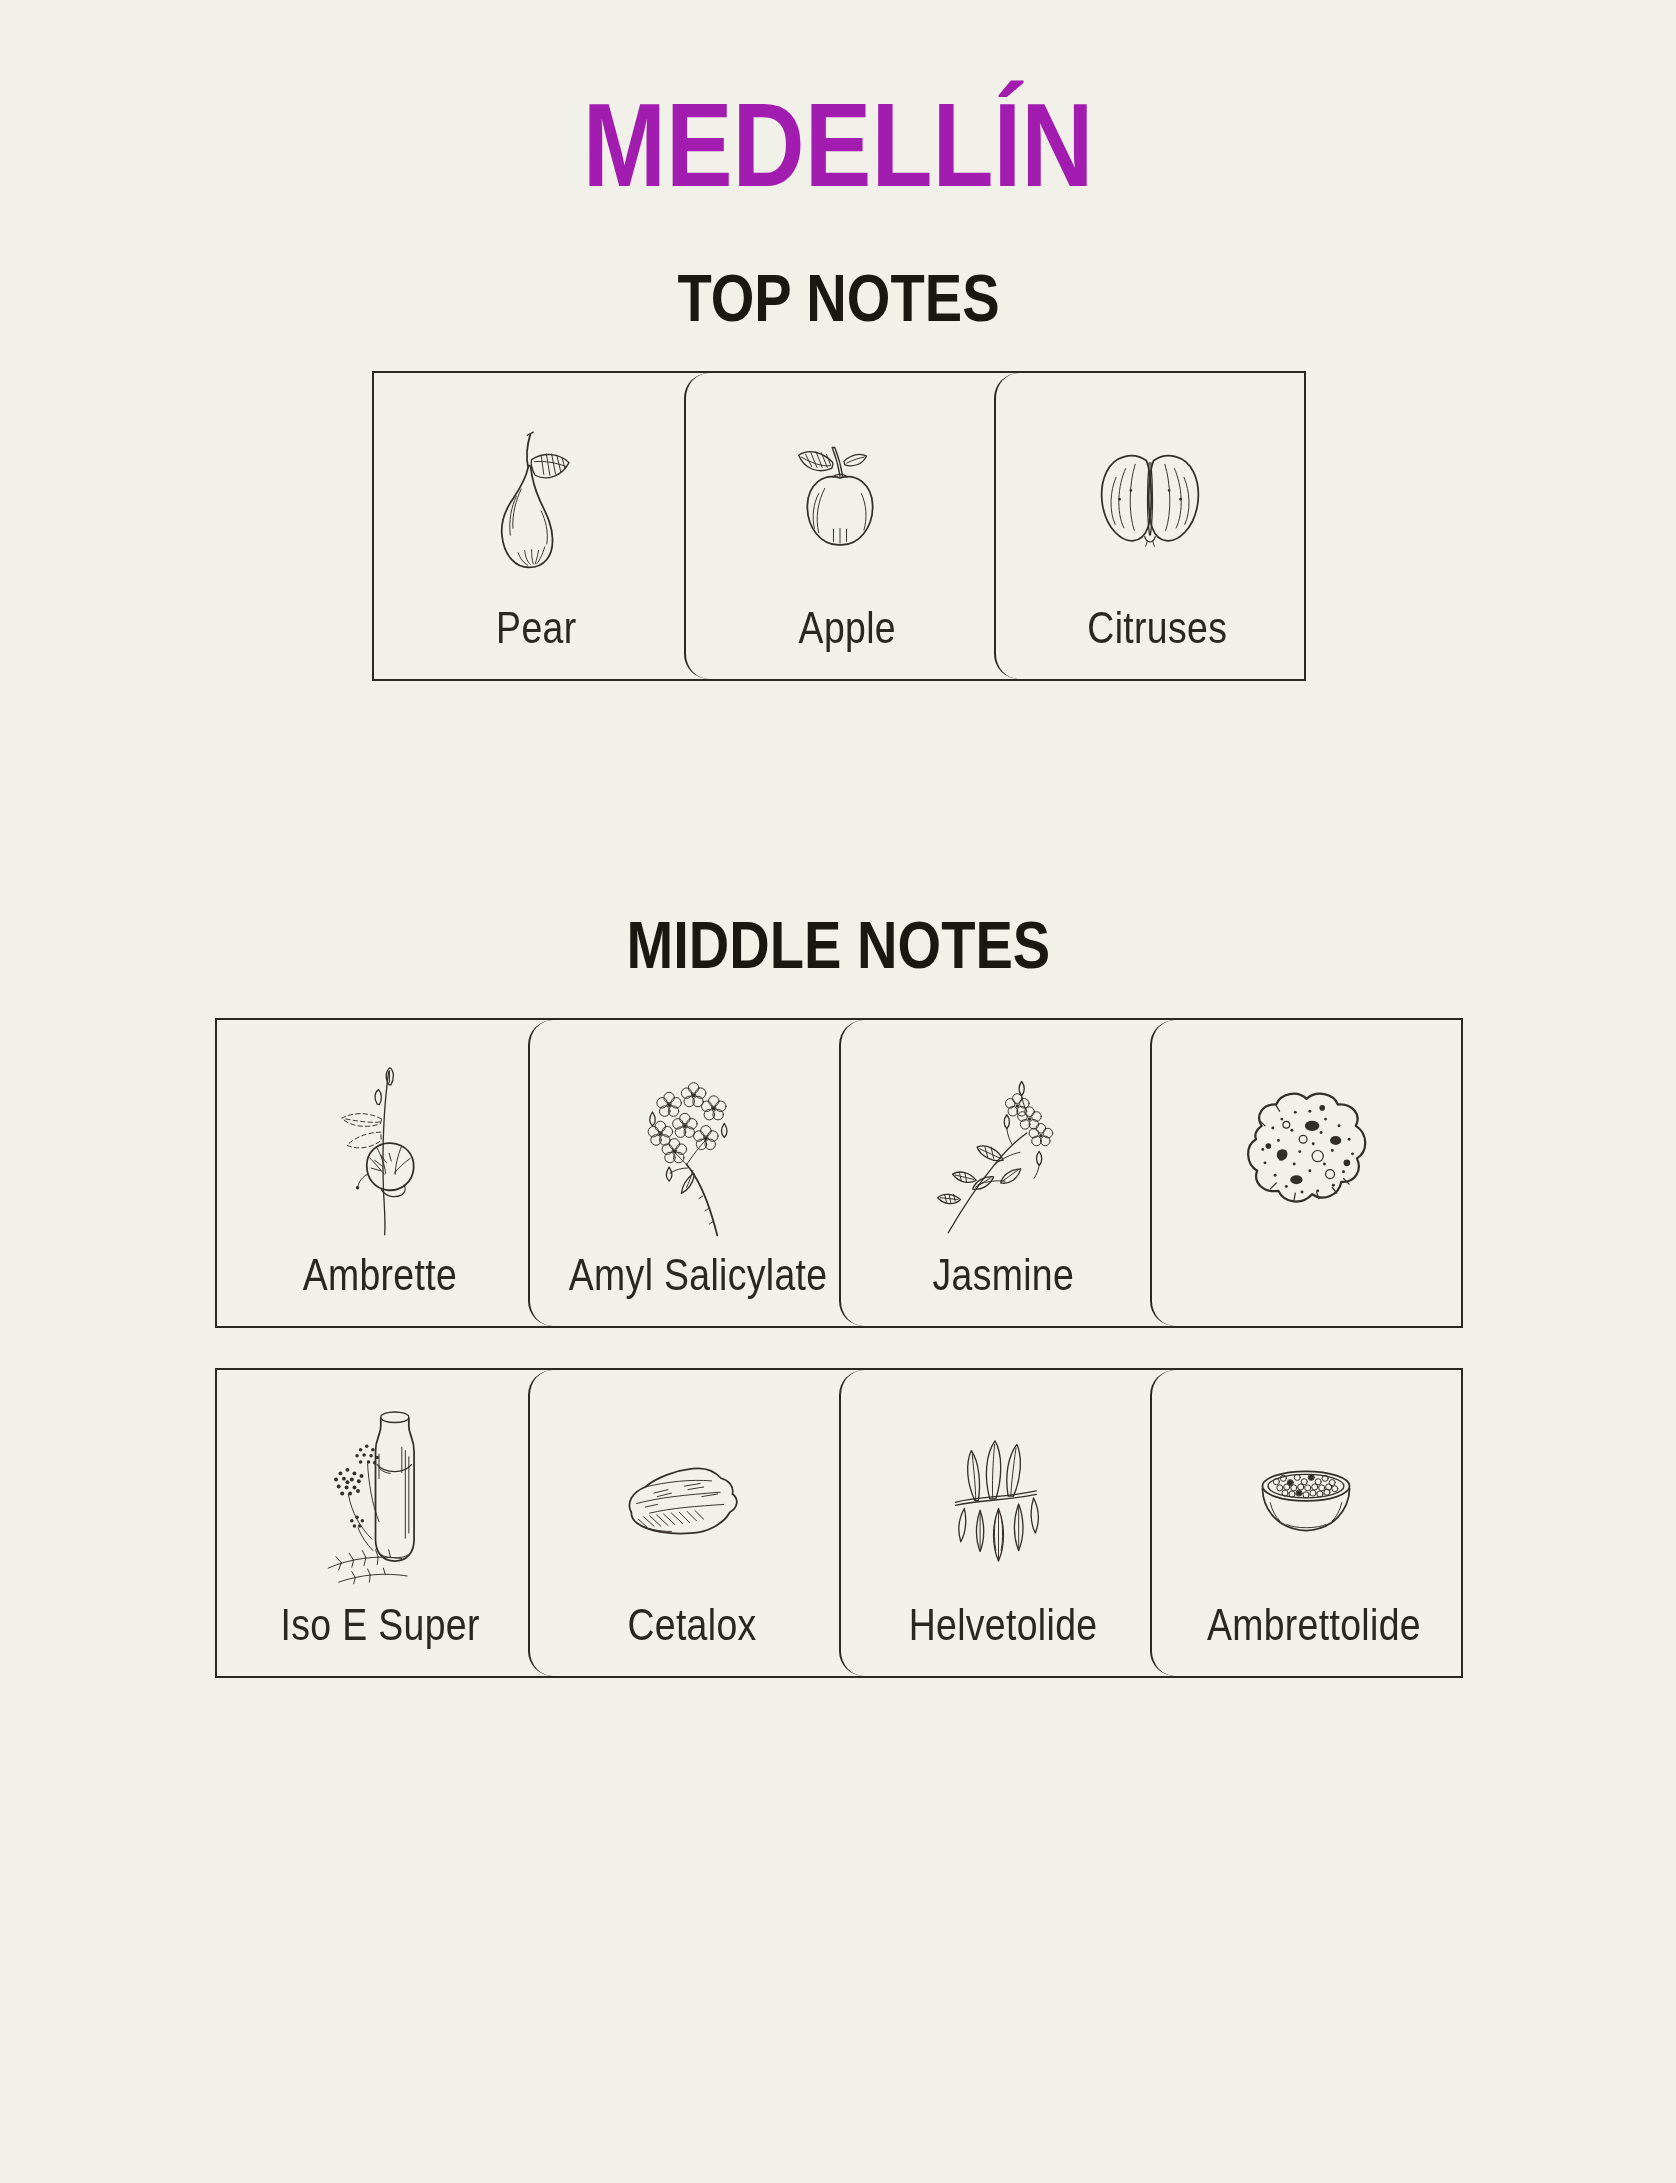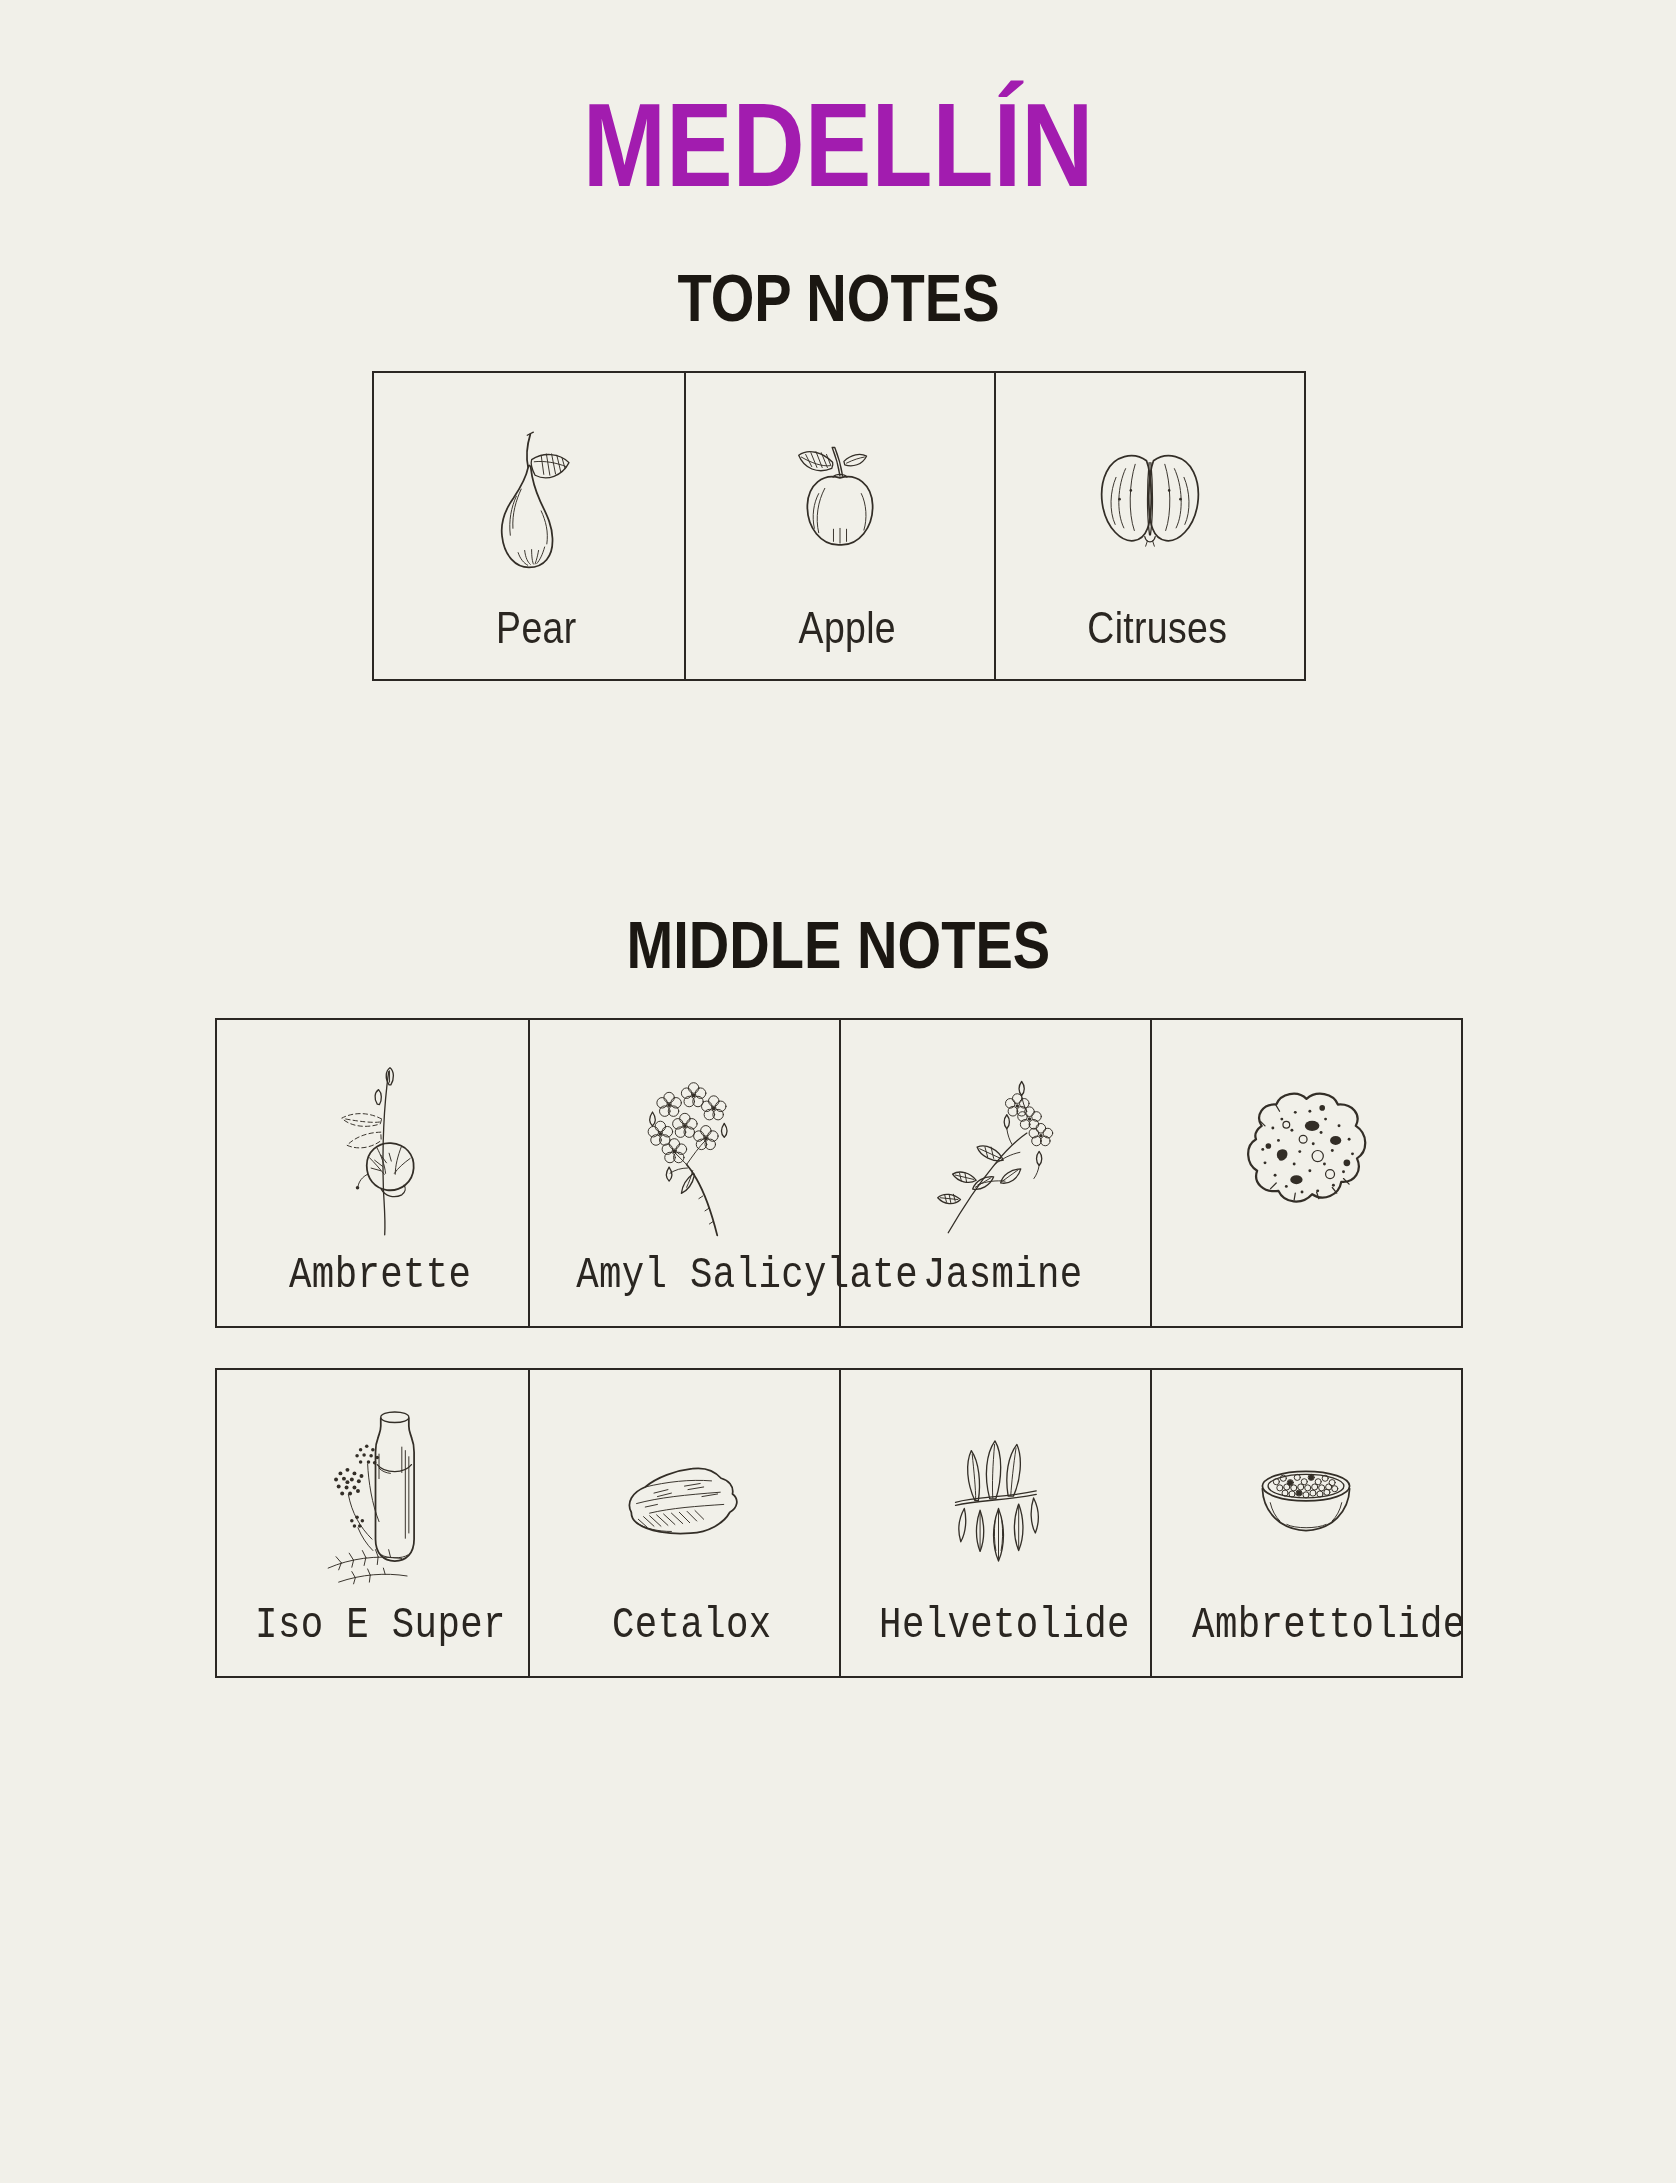--- a/index.html
+++ b/index.html
@@ -17,23 +17,23 @@
   .heading-top{margin-top:61px;}
   .heading-mid{margin-top:231px;}
   .heading-base{margin-top:231px;}
   .notes-table{
     margin-top:40px;
     border:2.2px solid #2B2723;
     display:grid;
     background:#F1F0E9;
   }
   .table-top{grid-template-columns:repeat(3,310px);}
-  .table-four{grid-template-columns:repeat(4,311px);font-family:Liberation Mono, monospace;}
+  .table-four{grid-template-columns:repeat(4,311px);}
   .cell{height:306px;position:relative;box-sizing:border-box;}
-  .cell + .cell{border-left:2.2px solid #2B2723;}
+  .cell + .cell{border-left:2.2px solid #2B2723;border-radius:25px;}
   .art{
     position:absolute;top:0;left:0;right:0;bottom:73px;
     display:flex;align-items:center;justify-content:center;
     padding-top:28px;
   }
   .note-label{
     position:absolute;bottom:25px;left:16px;right:0;
     text-align:center;font-size:44px;line-height:1.15;
     letter-spacing:0.4px;color:#2A2621;
   }

